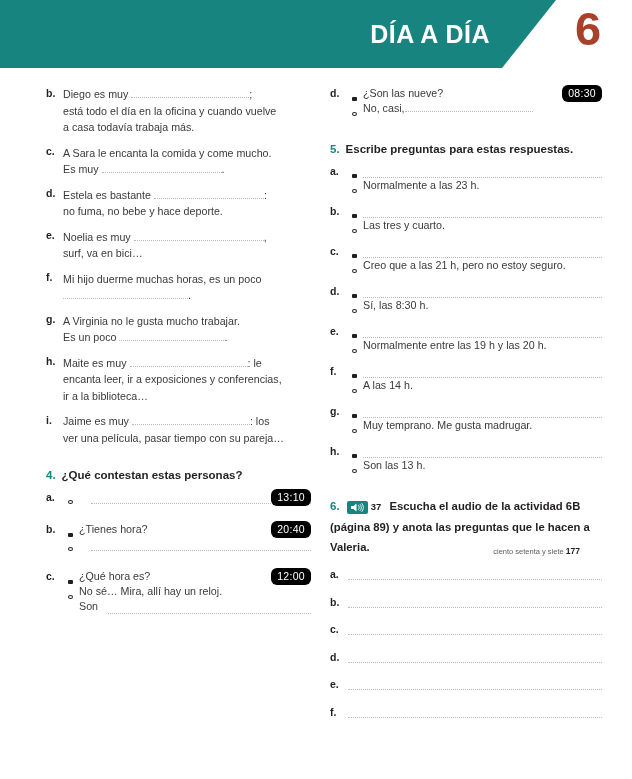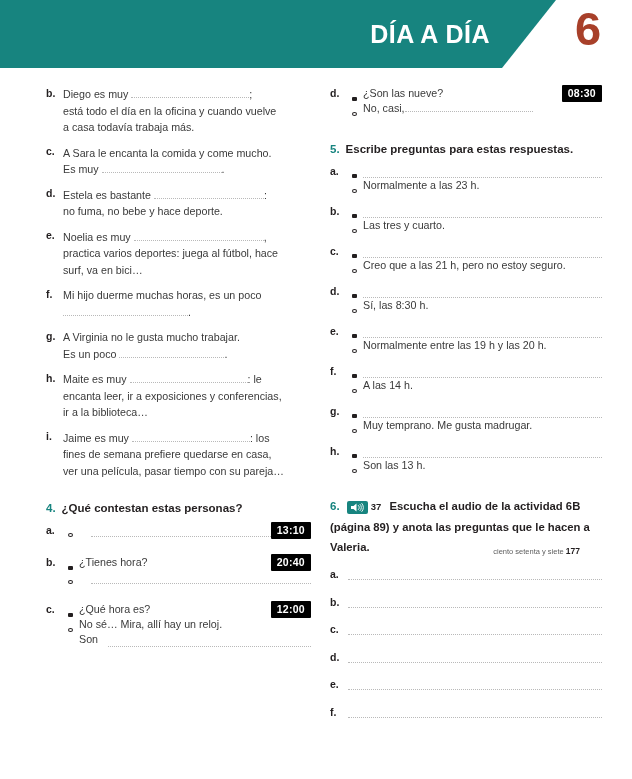--- a/index.html
+++ b/index.html
@@ -83,22 +83,22 @@
     background: #fff; margin-top: 5.5px;
   }
   .dlg-text { flex: 1 1 auto; }
   .dlg-blank { flex: 1 1 auto; border-bottom: 1px dotted #b9b9b9; height: 12px; margin-top: 2px; }
   .dlg-text-blank { display: inline-block; border-bottom: 1px dotted #b9b9b9; height: 11px; }
 
   
   .time-badge {
     position: absolute; right: 0; top: -1px;
     background: #000000; color: #ffffff;
-    font-size: 10.5px; font-weight: bold;
-    padding: 2px 6px 3px 6px; border-radius: 1px;
+    font-size: 10.5px; font-weight: normal;
+    padding: 2px 6px 3px 6px; border-radius: 6px;
     letter-spacing: 0.3px;
   }
   .badge-slot { position: relative; }
 
   
   .audio-chip {
     display: inline-flex; align-items: center; gap: 3px;
     background: #17847f; padding: 2px 4px 2px 4px;
     border-radius: 2px; vertical-align: middle;
   }
@@ -157,21 +157,20 @@
           <div class="item-letter">d.</div>
           <div class="item-body">
             <div class="line-row"><span>Estela es bastante </span><span class="blank" style="width: 110px;"></span><span>:</span></div>
             <div class="line-row"><span>no fuma, no bebe y hace deporte.</span></div>
           </div>
         </div>
         <div class="item">
           <div class="item-letter">e.</div>
           <div class="item-body">
             <div class="line-row"><span>Noelia es muy </span><span class="blank" style="width: 130px;"></span><span>,</span></div>
-            <div class="line-row"><span>practica varios deportes: juega al fútbol, hace</span></div>
             <div class="line-row"><span>surf, va en bici…</span></div>
           </div>
         </div>
         <div class="item">
           <div class="item-letter">f.</div>
           <div class="item-body">
             <div class="line-row"><span>Mi hijo duerme muchas horas, es un poco</span></div>
             <div class="line-row"><span class="blank" style="width: 125px;"></span><span>.</span></div>
           </div>
         </div>
@@ -187,21 +186,20 @@
           <div class="item-body">
             <div class="line-row"><span>Maite es muy </span><span class="blank" style="width: 118px;"></span><span>: le</span></div>
             <div class="line-row"><span>encanta leer, ir a exposiciones y conferencias,</span></div>
             <div class="line-row"><span>ir a la biblioteca…</span></div>
           </div>
         </div>
         <div class="item">
           <div class="item-letter">i.</div>
           <div class="item-body">
             <div class="line-row"><span>Jaime es muy </span><span class="blank" style="width: 118px;"></span><span>: los</span></div>
-            <div class="line-row"><span>fines de semana prefiere quedarse en casa,</span></div>
             <div class="line-row"><span>ver una película, pasar tiempo con su pareja…</span></div>
           </div>
         </div>
       </div>
 
     <div style="height:14px"></div>
 
     <div class="ex-head">
       <span class="ex-num">4.</span>
       <span class="ex-title">¿Qué contestan estas personas?</span>

